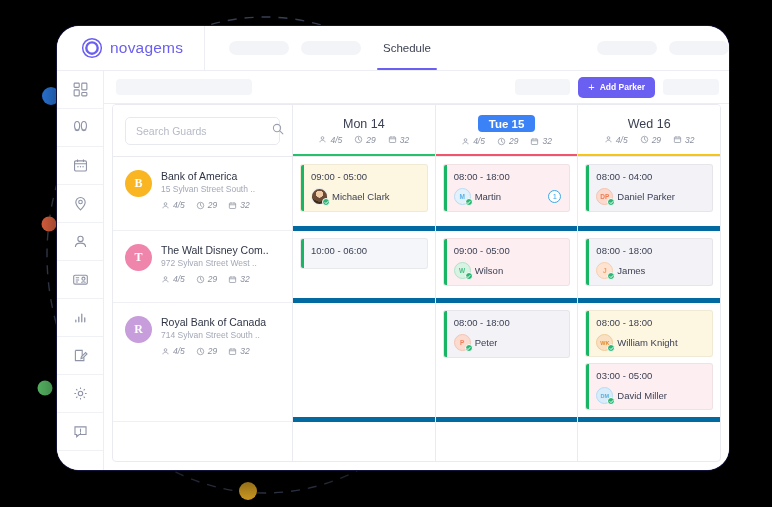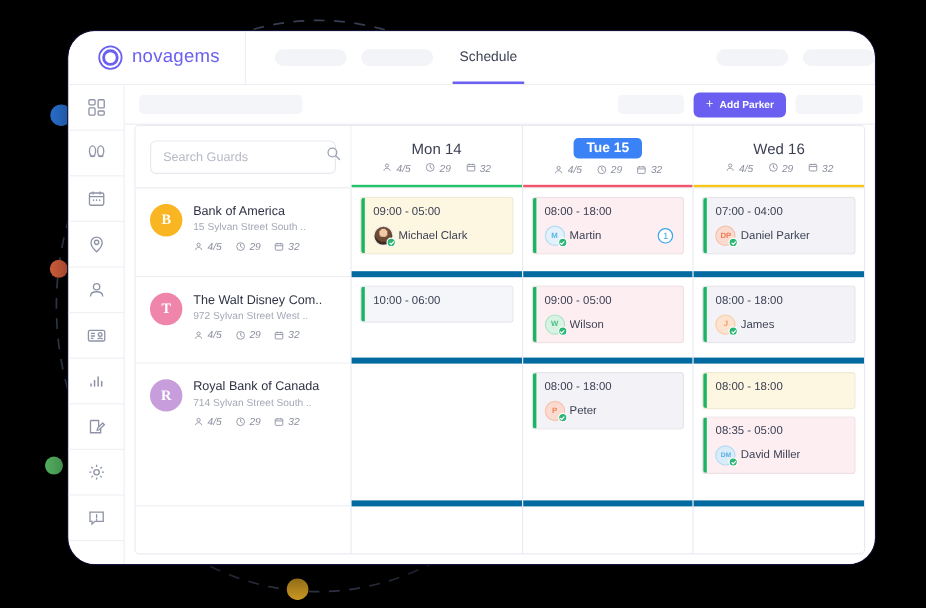--- a/index.html
+++ b/index.html
@@ -627,21 +627,21 @@
                         <path d="M3 8.4h14M6.6 3v3M13.4 3v3"></path>
                       </svg>
                     <span>32</span>
                   </span>
                 </div>
                 <div class="underline" style="background:#f5c518"></div>
               </div>
 
               <div class="daycell r1">
                 <div class="shift" style="background:#f2f2f7">
-                  <div class="shift-time">07:00 - 04:00</div>
+                  <div class="shift-time">08:00 - 04:00</div>
                   <div class="shift-row">
                     <span class="av" style="background:#fbdbcf;color:#ef7b52;border-color:#f7c3b0">
                       <span>DP</span>
                       <span class="tick">
                         <svg width="5" height="5" viewBox="0 0 10 10" fill="none" stroke="#fff" stroke-width="2" stroke-linecap="round">
                             <path d="M2 5.2 4 7.2 8 3"></path>
                           </svg>
                       </span>
                     </span>
                     <span class="shift-person">Daniel Parker</span>
@@ -662,23 +662,34 @@
                       </span>
                     </span>
                     <span class="shift-person">James</span>
                   </div>
                 </div>
               </div>
 
               <div class="daycell r3">
                 <div class="shift" style="background:#fdf6e0">
                   <div class="shift-time">08:00 - 18:00</div>
+                  <div class="shift-row">
+                    <span class="av" style="background:#fae0c3;color:#e08b2c;border-color:#f3cb96;font-size:5.5px">
+                      <span>WK</span>
+                      <span class="tick">
+                        <svg width="5" height="5" viewBox="0 0 10 10" fill="none" stroke="#fff" stroke-width="2" stroke-linecap="round">
+                            <path d="M2 5.2 4 7.2 8 3"></path>
+                          </svg>
+                      </span>
+                    </span>
+                    <span class="shift-person">William Knight</span>
+                  </div>
                 </div>
                 <div class="shift" style="background:#fdeef1">
-                  <div class="shift-time">08:35 - 05:00</div>
+                  <div class="shift-time">03:00 - 05:00</div>
                   <div class="shift-row">
                     <span class="av" style="background:#d9ecfa;color:#5aaede;border-color:#b6dcf5;font-size:5.5px">
                       <span>DM</span>
                       <span class="tick">
                         <svg width="5" height="5" viewBox="0 0 10 10" fill="none" stroke="#fff" stroke-width="2" stroke-linecap="round">
                             <path d="M2 5.2 4 7.2 8 3"></path>
                           </svg>
                       </span>
                     </span>
                     <span class="shift-person">David Miller</span>

